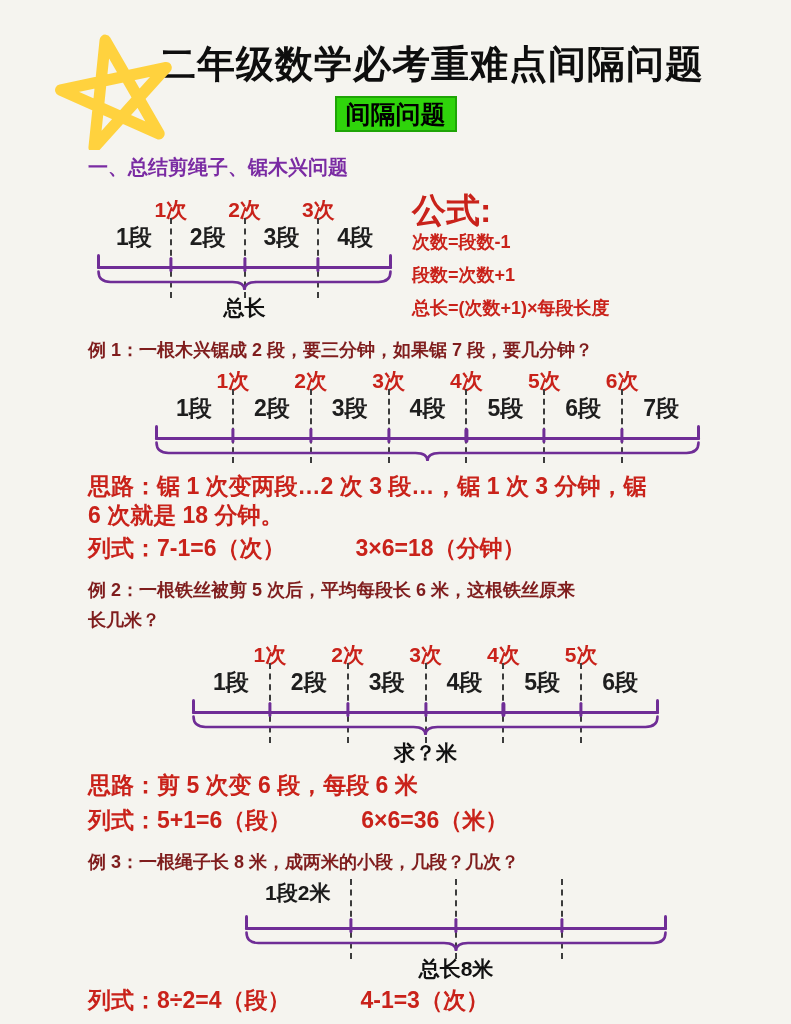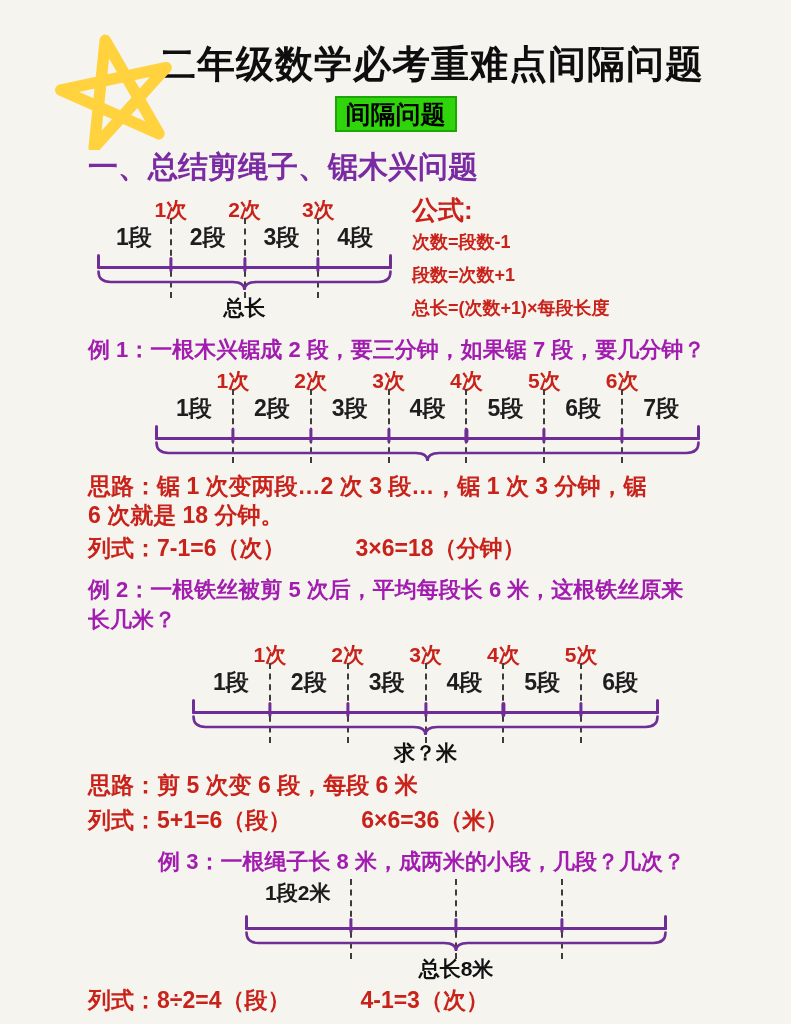--- a/index.html
+++ b/index.html
@@ -9,25 +9,25 @@
   
   .header{position:relative;padding-top:10px;margin-top:32px;}
   .star{position:absolute;left:52px;top:2px;}
   .title{margin-left:158px;font-size:38px;font-weight:900;color:#0e0e0e;letter-spacing:1px;line-height:44px;}
   .badge-wrap{text-align:center;margin-top:10px;height:36px;}
   .badge{display:inline-block;background:#2fd40b;border:2px solid #1ea506;color:#06280
 
 0;font-size:25px;font-weight:800;padding:1px 9px;line-height:30px;}
 
   
-  .heading{margin:18px 0 0 88px;font-size:30px;font-weight:800;color:#7a2ba3;line-height:34px;}
+  .heading{margin:18px 0 0 88px;font-size:20px;font-weight:800;color:#7a2ba3;line-height:34px;}
 
   .row1{display:flex;margin:8px 0 0 97px;gap:20px;}
   .formula{margin-top:2px;color:#c9221a;font-weight:800;}
-  .ftitle{font-size:26px;line-height:32px;}
+  .ftitle{font-size:34px;line-height:32px;}
   .fline{font-size:18px;line-height:33px;white-space:nowrap;}
 
   
   .diagram{position:relative;}
   .d1{width:295px;margin-top:4px;}
   .d2{width:545px;margin:2px 0 0 155px;}
   .d3{width:467px;margin:6px 0 0 192px;}
   .d4{width:422px;margin:2px 0 0 245px;}
   .cutsrow{position:absolute;left:0;right:0;height:26px;}
   .cutlab{position:absolute;top:0;transform:translateX(-50%);font-size:21px;font-weight:800;color:#c9221a;white-space:nowrap;}
@@ -38,21 +38,21 @@
   .mline{position:absolute;left:0;right:0;height:16px;}
   .mline i{display:block;position:absolute;background:#6f2d96;border-radius:2px;}
   .bar{left:0;right:0;bottom:1px;height:3.2px;}
   .tick{width:3.2px;}
   .tick.end{bottom:1px;height:15px;}
   .tick.mid{bottom:-2px;height:15px;transform:translateX(-50%);}
   .brace{position:absolute;left:0;}
   .bracelab{position:absolute;left:0;right:0;text-align:center;font-size:21px;font-weight:700;color:#111;line-height:28px;}
 
   
-  .problem{margin:10px 36px 0 88px;font-size:22px;font-weight:600;color:#a21caf;line-height:30px;white-space:pre-line;}
+  .problem{margin:10px 36px 0 88px;font-size:18px;font-weight:600;color:#7f1d1d;line-height:30px;white-space:pre-line;}
   .thought{margin:7px 36px 0 88px;font-size:23px;font-weight:800;color:#c9221a;line-height:29px;white-space:pre-line;}
   .eqrow{display:flex;gap:70px;margin:3px 36px 0 88px;font-size:23px;font-weight:800;color:#c9221a;line-height:30px;}
 </style>
 </head>
 <body>
 
 <div class="page">
 
   <div class="header">
     <svg class="star" width="128" height="116" viewBox="0 0 120 112">
@@ -187,21 +187,21 @@
         <path d="M1.5,1.5 Q1.5,12 13.5,12 L221.5,12 Q233.5,12 233.5,20 Q233.5,12 245.5,12 L453.5,12 Q465.5,12 465.5,1.5" fill="none" stroke="#6f2d96" stroke-width="2.6" stroke-linecap="round"></path>
       </svg>
       <div class="bracelab" style="top:98px">求？米</div>
     </div>
   <p class="thought" style="margin-top:4px;">思路：剪 5 次变 6 段，每段 6 米</p>
   <div class="eqrow" style="margin-top:5px;">
     <span>列式：5+1=6（段）</span>
     <span>6×6=36（米）</span>
   </div>
 
-  <p class="problem" style="margin-top:12px;text-align:center;">例 3：一根绳子长 8 米，成两米的小段，几段？几次？</p>
+  <p class="problem" style="margin-top:12px;">例 3：一根绳子长 8 米，成两米的小段，几段？几次？</p>
   <div class="diagram d4" style="height: 104px;">
       <div class="toplab" style="left:12.50%">1段2米</div>
       <div class="dash" style="left:25.00%;top:0px;bottom:24px"></div>
       <div class="dash" style="left:50.00%;top:0px;bottom:24px"></div>
       <div class="dash" style="left:75.00%;top:0px;bottom:24px"></div>
       <div class="mline" style="top:36px">
         <i class="bar"></i>
         <i class="tick end" style="left:0"></i>
         <i class="tick end" style="right:0"></i>
         <i class="tick mid" style="left:25.00%"></i>

